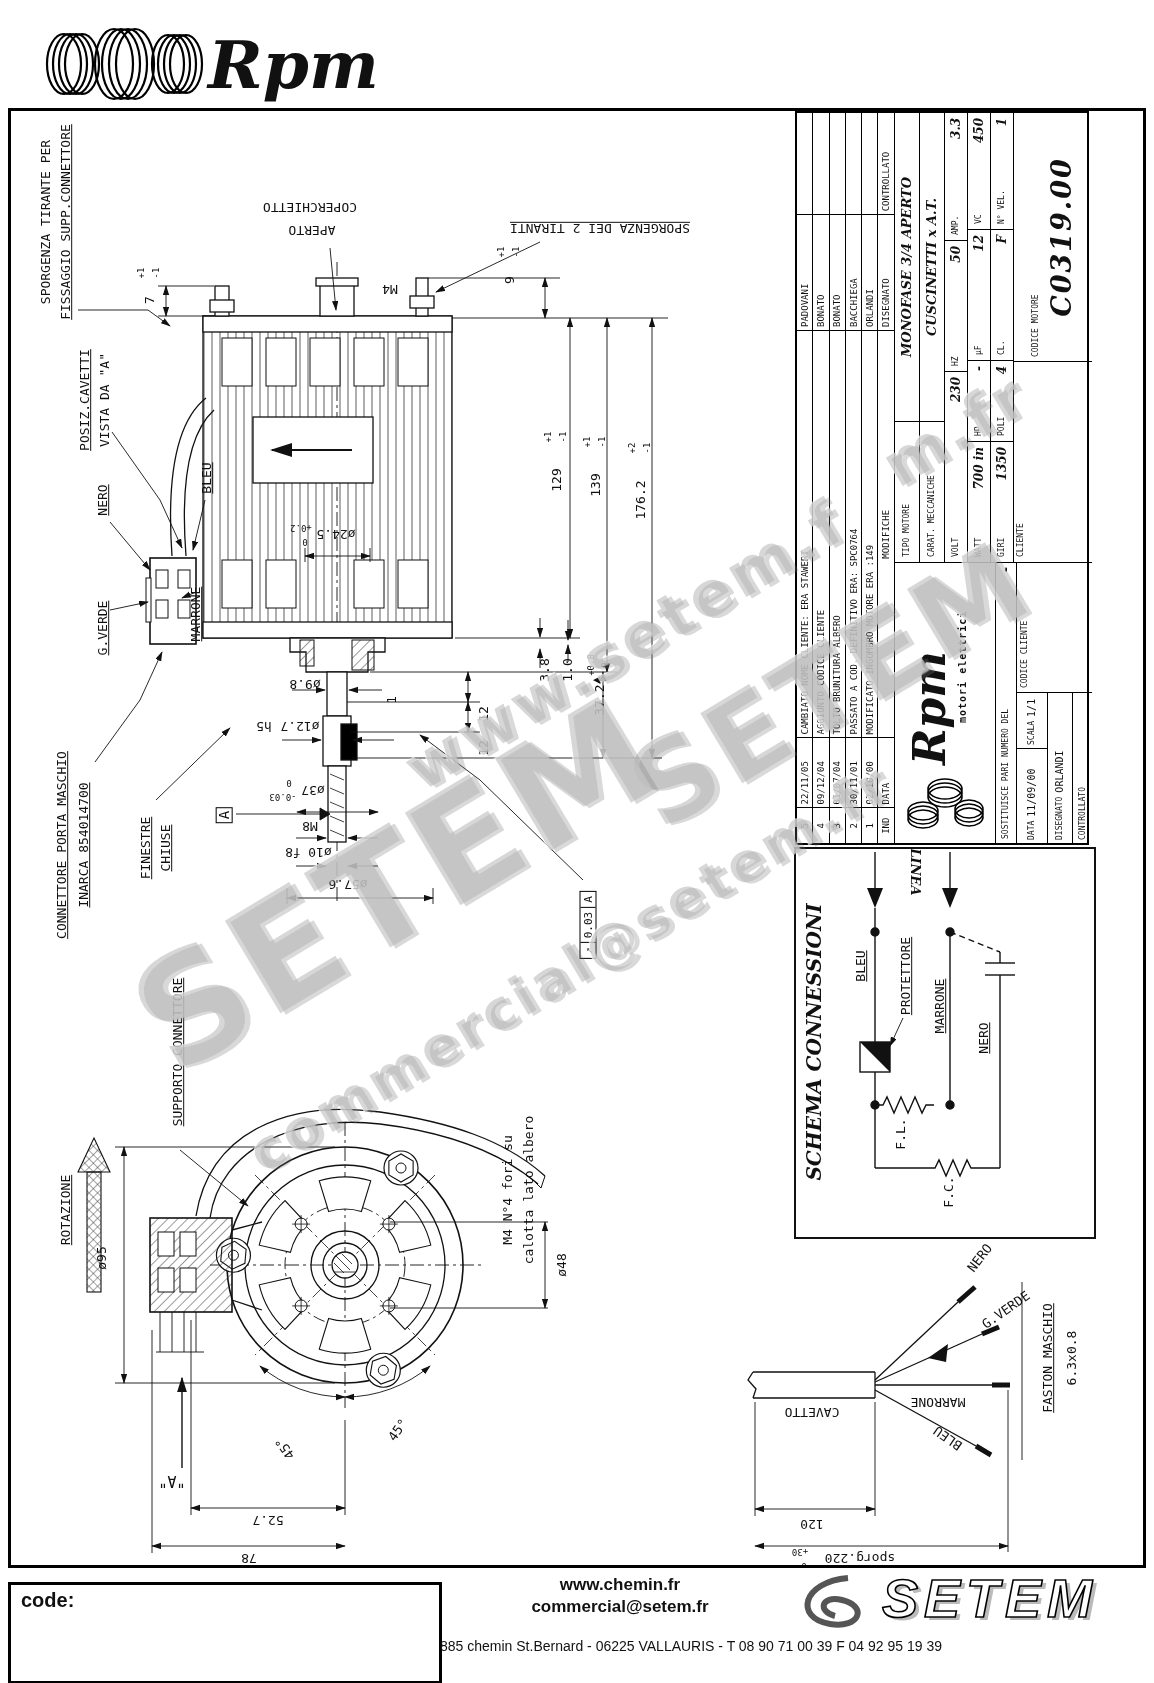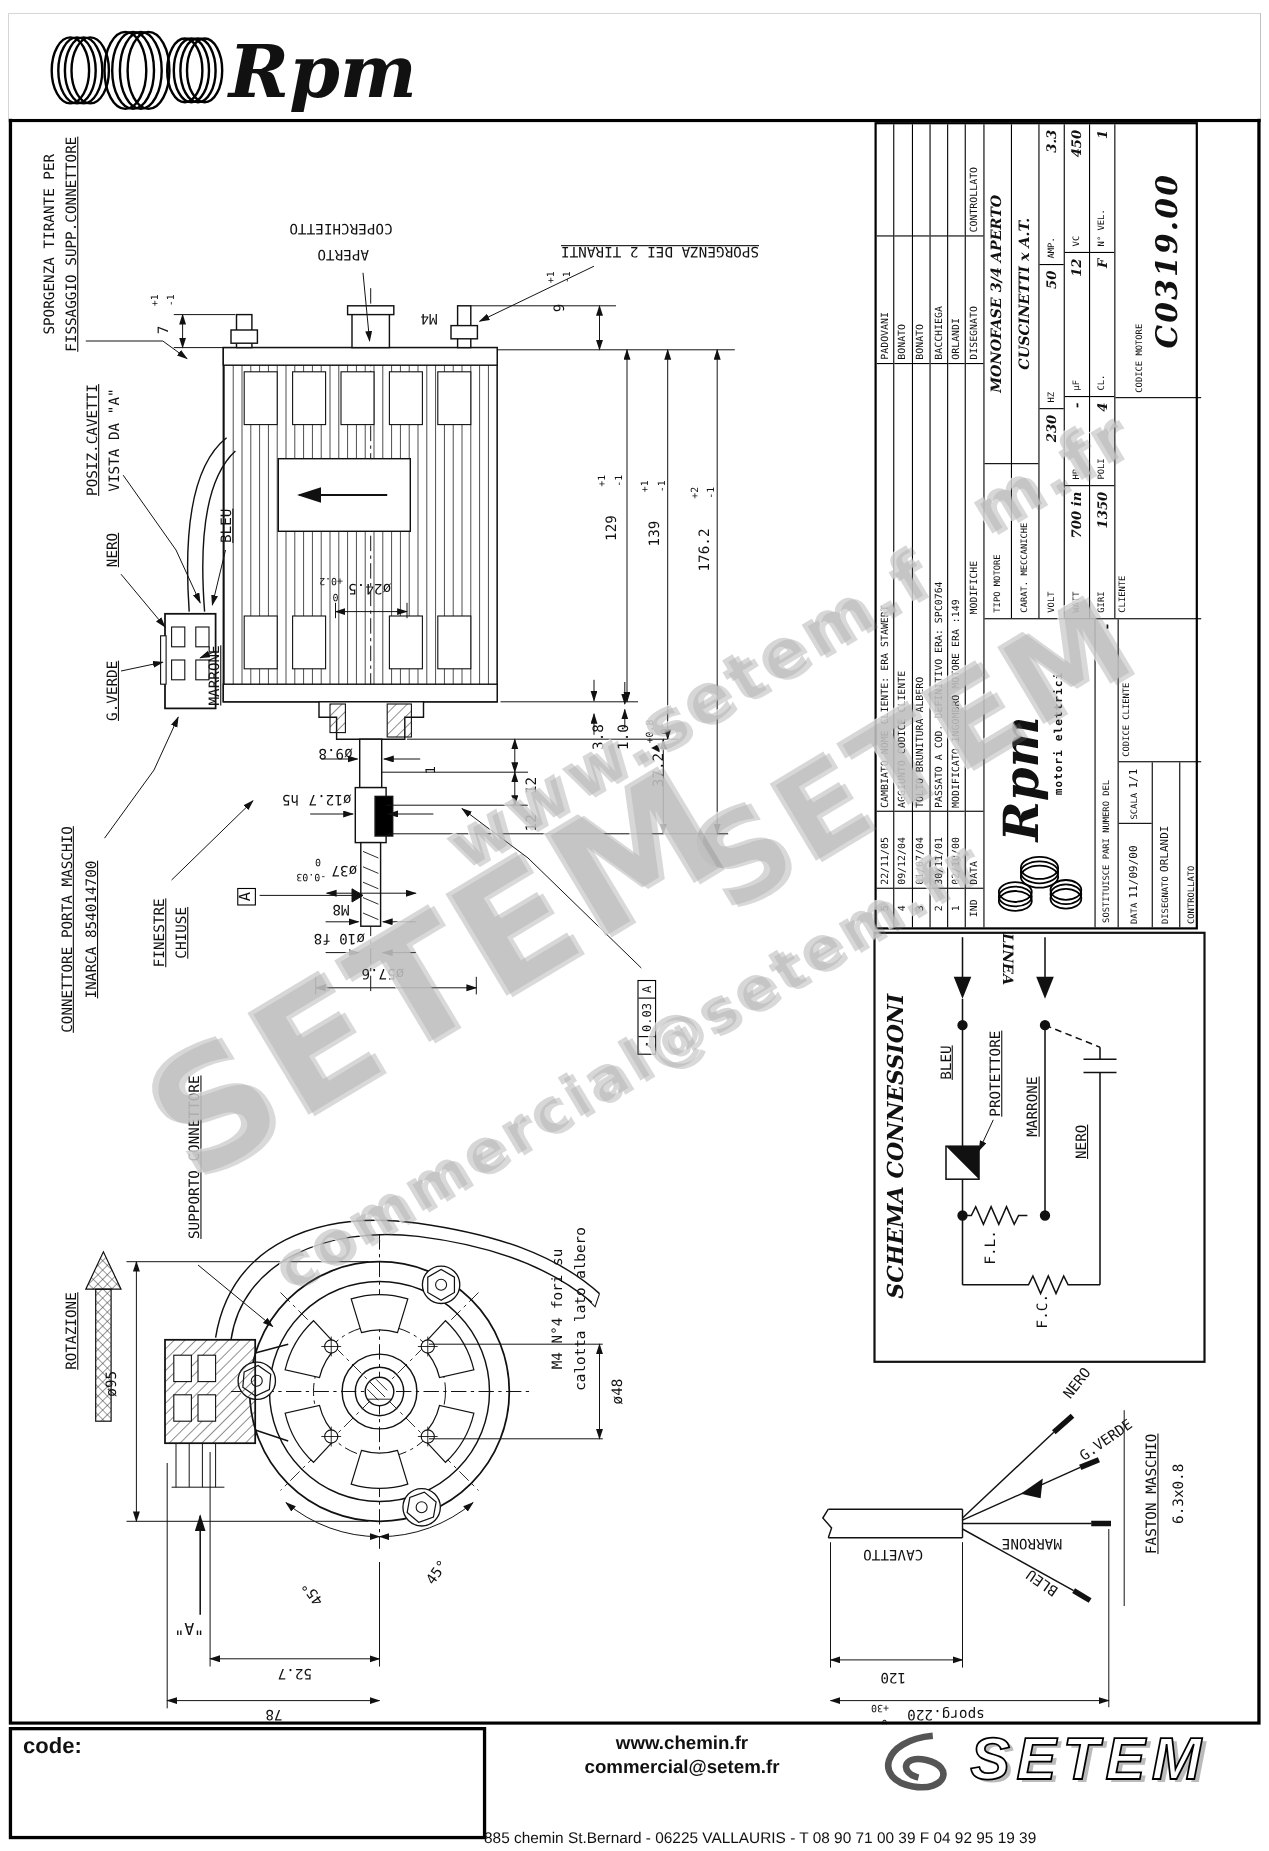--- a/index.html
+++ b/index.html
@@ -51,25 +51,25 @@
   .tr-row>div:last-child{border-right:none;}
   #tb-cmbox{flex:1;display:flex;flex-direction:column;align-items:center;}
   #tb-cm-val{font-family:"DejaVu Serif",serif;font-style:italic;font-weight:bold;font-size:27px;letter-spacing:2px;margin-top:4px;}
   
   #runout{position:absolute;left:588px;top:925px;transform:translate(-50%,-50%) rotate(-90deg);
           display:flex;border:1.6px solid #000;background:#fff;z-index:20;font-size:11px;}
   #runout div{padding:1px 4px;border-right:1px solid #000;}
   #runout div:last-child{border-right:none;}
   
   #footer{position:absolute;left:0;right:0;top:1568px;height:115px;background:#fff;z-index:30;}
-  #codebox{position:absolute;left:8px;top:2px;width:428px;height:96px;border:3.5px solid #000;}
+  #codebox{position:absolute;left:8px;top:14px;width:428px;height:96px;border:3.5px solid #000;}
   #code-label{position:absolute;left:10px;top:4px;font-family:"Liberation Sans",sans-serif;font-weight:bold;font-size:20px;}
   #code-value{position:absolute;left:0;right:0;top:28px;text-align:center;font-family:"Liberation Sans",sans-serif;font-weight:bold;font-size:48px;letter-spacing:2px;}
   #foot-center{position:absolute;left:455px;top:6px;width:330px;text-align:center;font-family:"Liberation Sans",sans-serif;font-weight:bold;font-size:17px;line-height:22px;}
-  #foot-address{position:absolute;left:440px;top:70px;width:640px;font-family:"Liberation Sans",sans-serif;font-size:14px;margin-top:24px;}
+  #foot-address{position:absolute;left:440px;top:70px;width:640px;font-family:"Liberation Sans",sans-serif;font-size:14px;}
   #setem-logo{position:absolute;right:6px;top:0px;}
 </style>
 </head>
 <body>
 
 <div id="page">
 
   <div id="header">
     <svg width="180" height="92" style="position:absolute;left:28px;top:4px">
       <g stroke="#000" fill="none" stroke-width="2.2">

